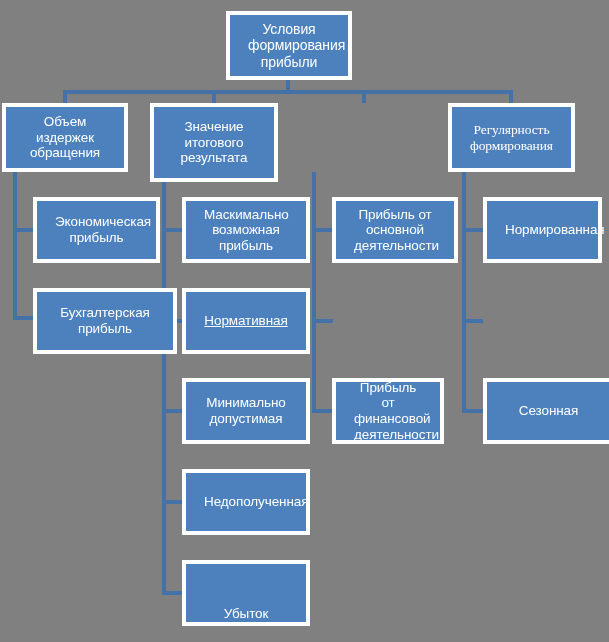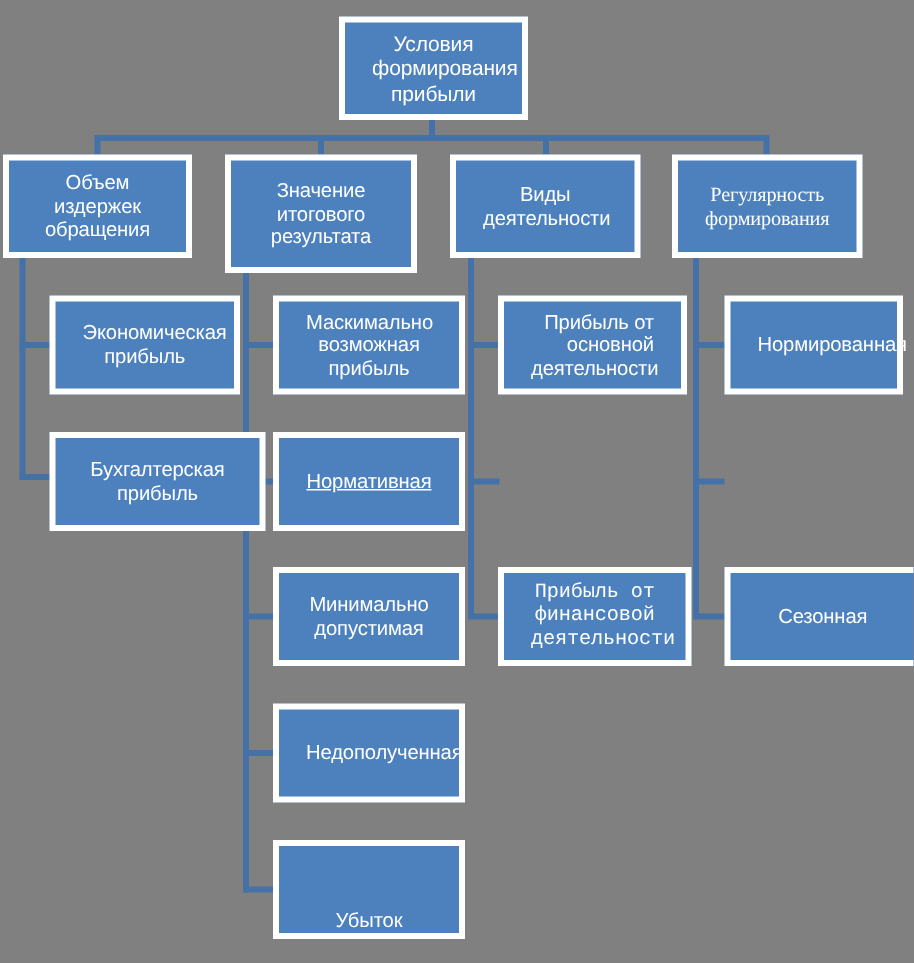--- a/index.html
+++ b/index.html
@@ -80,23 +80,20 @@
   <div class="node root" style="left:226px; top:11px; width:126px; height:69px;">
     <span>Условия формирования прибыли</span>
   </div>
 
   <div class="node" style="left:2px; top:103px; width:126px; height:69px;">
     <span>Объем издержек обращения</span>
   </div>
   <div class="node" style="left:150px; top:103px; width:128px; height:79px;">
     <span>Значение итогового результата</span>
   </div>
-  <div class="node" style="left:300px; top:103px; width:127px; height:69px;">
-    <span>Виды деятельности</span>
-  </div>
   <div class="node" style="left:448px; top:103px; width:127px; height:69px;font-family:Liberation Serif, serif;">
     <span>Регулярность формирования</span>
   </div>
 
   <div class="node" style="left:33px; top:197px; width:127px; height:66px;">
     <span>Экономическая прибыль</span>
   </div>
   <div class="node" style="left:33px; top:288px; width:144px; height:66px;">
     <span>Бухгалтерская прибыль</span>
   </div>
@@ -110,24 +107,24 @@
   <div class="node" style="left:182px; top:378px; width:128px; height:66px;">
     <span>Минимально допустимая</span>
   </div>
   <div class="node" style="left:182px; top:469px; width:128px; height:66px;">
     <span>Недополученная</span>
   </div>
   <div class="node" style="left:182px; top:560px; width:128px; height:66px;align-items:flex-end;">
     <span>Убыток</span>
   </div>
 
-  <div class="node" style="left:332px; top:197px; width:126px; height:66px;text-align:right;">
+  <div class="node" style="left:332px; top:197px; width:126px; height:66px;">
     <span>Прибыль от основной деятельности</span>
   </div>
-  <div class="node" style="left:332px; top:378px; width:129px; height:66px;font-family:Liberation Mono, monospace;">
+  <div class="node" style="left:332px; top:378px; width:112px; height:66px;">
     <span>Прибыль от финансовой деятельности</span>
   </div>
 
   <div class="node" style="left:483px; top:197px; width:119px; height:66px;">
     <span>Нормированная</span>
   </div>
   <div class="node" style="left:483px; top:378px; width:131px; height:66px;">
     <span>Сезонная</span>
   </div>
 

